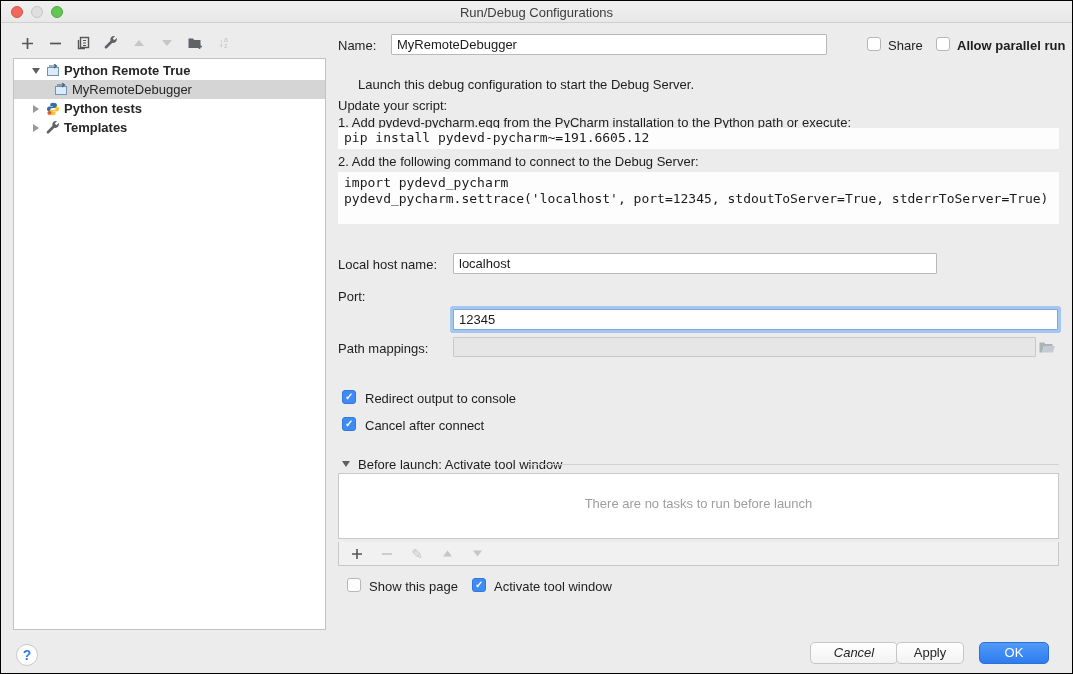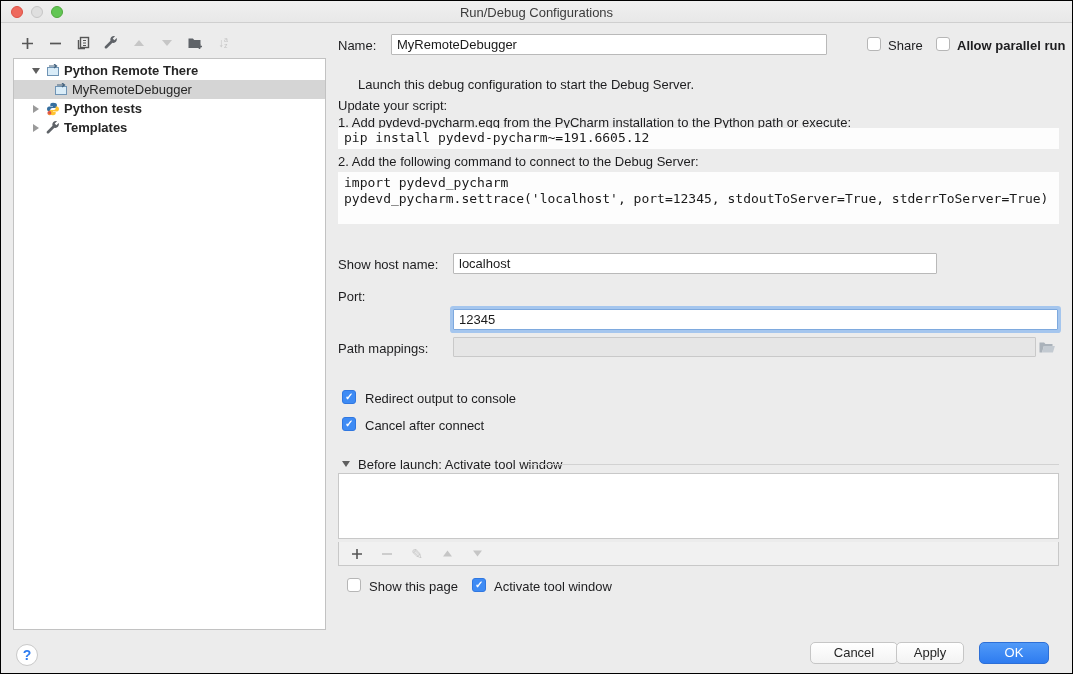--- a/index.html
+++ b/index.html
@@ -104,21 +104,21 @@
 
   <div class="treebox">
     <div class="trow bold" style="margin-top:2px;">
       <span style="margin-left:18px;margin-right:6px;" class="tri-d"></span>
       <span class="ticon">
         <svg width="14" height="13">
             <rect x="1.5" y="3.5" width="11" height="8" fill="#d9ecf8" stroke="#6f94b5"></rect>
             <path d="M3 2h7M8 0l2.6 2L8 4" fill="none" stroke="#44637f" stroke-width="1.2"></path>
           </svg>
         </span>
-      <span>Python Remote There</span>
+      <span>Python Remote True</span>
     </div>
     <div class="trow sel">
       <span class="ticon" style="margin-left:40px;">
         <svg width="14" height="13">
             <rect x="1.5" y="3.5" width="11" height="8" fill="#d9ecf8" stroke="#6f94b5"></rect>
             <path d="M3 2h7M8 0l2.6 2L8 4" fill="none" stroke="#44637f" stroke-width="1.2"></path>
           </svg>
         </span>
       <span>MyRemoteDebugger</span>
     </div>
@@ -153,21 +153,21 @@
   <span class="lbl" style="left:956px;top:37px;font-weight:bold;">Allow parallel run</span>
 
   <span class="lbl" style="left:337px;top:76px;margin-left:20px;">Launch this debug configuration to start the Debug Server.</span>
   <span class="lbl" style="left:337px;top:97px;">Update your script:</span>
   <span class="lbl" style="left:337px;top:114px;">1. Add pydevd-pycharm.egg from the PyCharm installation to the Python path or execute:</span>
   <div class="code" style="left:337px;top:127px;width:721px;height:21px;padding:2px 6px;">pip install pydevd-pycharm~=191.6605.12</div>
   <span class="lbl" style="left:337px;top:153px;">2. Add the following command to connect to the Debug Server:</span>
   <div class="code" style="left:337px;top:171px;width:721px;height:52px;padding:3px 6px;line-height:16px;"><span>import pydevd_pycharm</span>
 <span>pydevd_pycharm.settrace('localhost', port=12345, stdoutToServer=True, stderrToServer=True)</span></div>
 
-  <span class="lbl" style="left:337px;top:256px;">Show host name:</span>
+  <span class="lbl" style="left:337px;top:256px;">Local host name:</span>
   <input class="fld" style="left: 452px; top: 252px; width: 484px;" value="localhost">
   <span class="lbl" style="left:337px;top:288px;">Port:</span>
   <input class="fld focusring" style="left: 452px; top: 284px; width: 605px;" value="12345">
   <span class="lbl" style="left:337px;top:340px;">Path mappings:</span>
   <input class="fld disabled" disabled="" style="left: 452px; top: 336px; width: 583px; height: 20px;" value="">
   <span class="abs" style="left:1038px;top:339px;">
     <svg width="17" height="14">
         <path d="M.5 2.5h4.6l1.3 1.6h7.1v2H4.9L3 12.5H.5z" fill="#aab2ba"></path>
         <path d="M4.9 6.1h11l-2 6.4H3z" fill="#c3cad1"></path>
       </svg></span>
@@ -175,20 +175,21 @@
   <span class="cb on" style="left:341px;top:389px;"></span>
   <span class="lbl" style="left:364px;top:390px;">Redirect output to console</span>
   <span class="cb on" style="left:341px;top:416px;"></span>
   <span class="lbl" style="left:364px;top:417px;">Cancel after connect</span>
 
   <span class="abs tri-d" style="left:341px;top:460px;"></span>
   <span class="lbl" style="left:357px;top:456px;">Before launch: Activate tool window</span>
   <div class="secline" style="left:527px;top:463px;width:531px;"></div>
 
   <div class="tasksbox"></div>
+  <div class="empty-text">There are no tasks to run before launch</div>
 
   <div class="taskbar">
     <span class="tbtn">
       <svg width="12" height="12">
           <path d="M6 1v10M1 6h10" stroke="#565656" stroke-width="1.6"></path>
         </svg>
       </span>
     <span class="tbtn">
       <svg width="12" height="12">
           <path d="M1 6h10" stroke="#c4c4c4" stroke-width="1.6"></path>
@@ -206,17 +207,17 @@
         </svg>
       </span>
   </div>
 
   <span class="cb" style="left:346px;top:577px;"></span>
   <span class="lbl" style="left:368px;top:578px;">Show this page</span>
   <span class="cb on" style="left:471px;top:577px;"></span>
   <span class="lbl" style="left:493px;top:578px;">Activate tool window</span>
 
   <div class="helpbtn">?</div>
-  <div class="btn" style="left:809px;top:641px;width:88px;">Cancel</div>
+  <div class="btn" style="left:809px;top:641px;width:88px;font-style:italic;">Cancel</div>
   <div class="btn" style="left:895px;top:641px;width:68px;">Apply</div>
   <div class="btn primary" style="left:978px;top:641px;width:70px;">OK</div>
 
 </div>
 
 </body></html>

